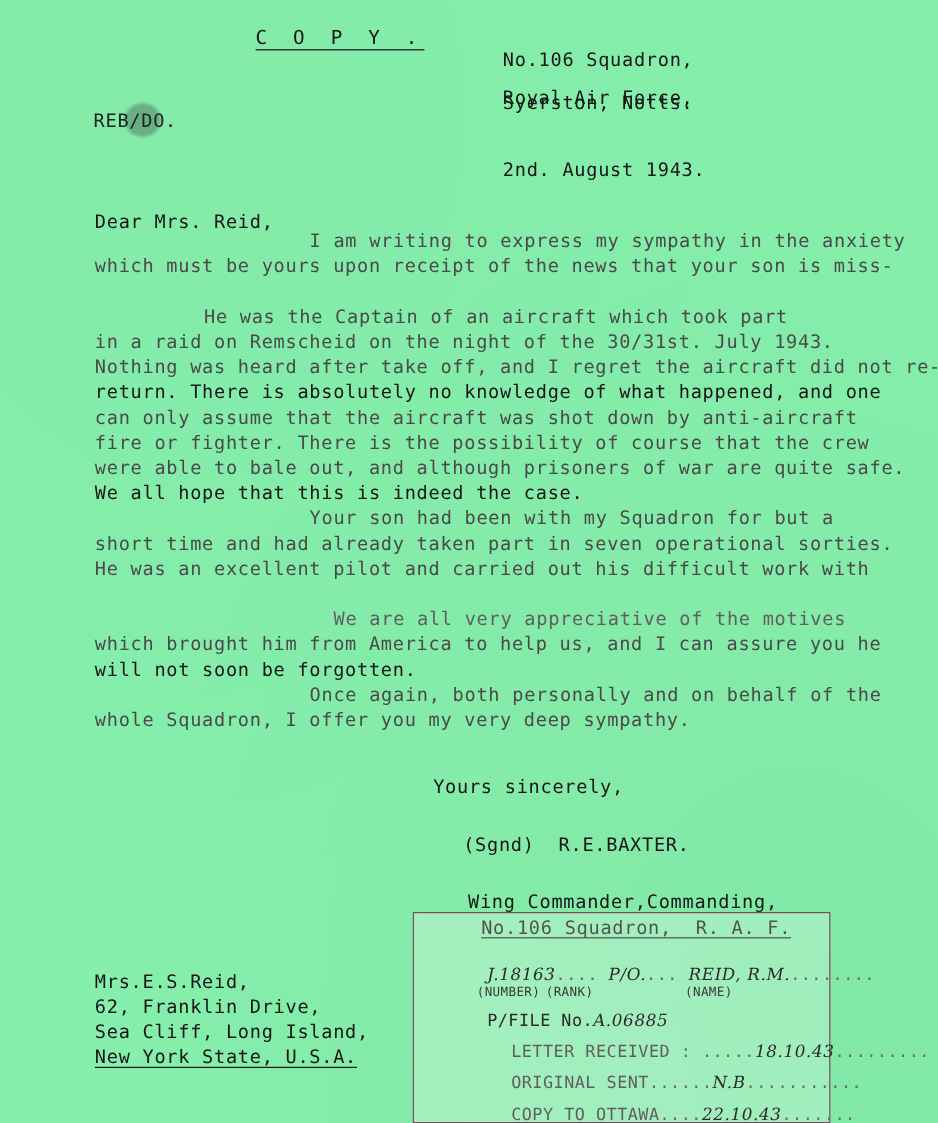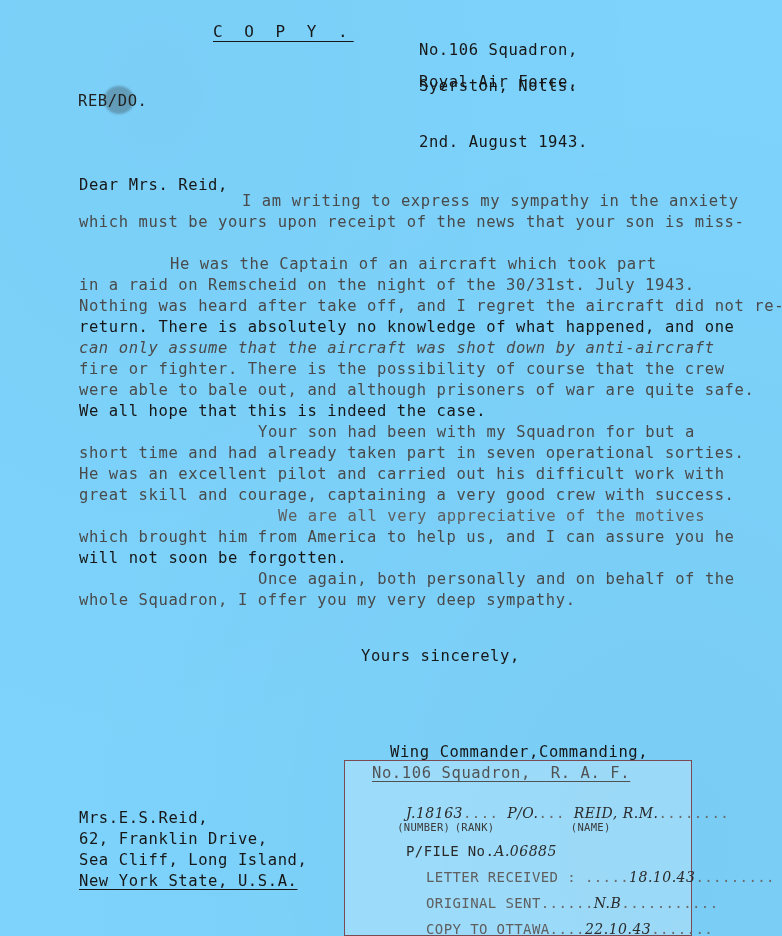--- a/index.html
+++ b/index.html
@@ -11,21 +11,21 @@
     width: 782px;
     height: 936px;
     overflow: hidden;
     font-family: "DejaVu Sans Mono", "Liberation Mono", monospace;
     color: #1a1a1a;
   }
   .page {
     position: relative;
     width: 782px;
     height: 936px;
-    background: #7dd3fc;
+    background: #86efac;
   }
   
   .page::before {
     content: "";
     position: absolute;
     inset: 0;
     background:
       radial-gradient(ellipse at 20% 10%, rgba(0,0,0,0.02), rgba(0,0,0,0) 60%),
       radial-gradient(ellipse at 85% 90%, rgba(0,0,0,0.03), rgba(0,0,0,0) 65%);
     pointer-events: none;
@@ -121,43 +121,43 @@
   <div class="stamp-ref">REB/DO.</div>
 
   <div class="ln" style="left:419px; top:40px;">No.106 Squadron,</div>
   <div class="ln" style="left:419px; top:72px;">Royal Air Force,</div>
   <div class="ln" style="left:419px; top:76px;">Syerston, Notts.</div>
 
   <div class="ln" style="left:419px; top:132px;">2nd. August 1943.</div>
 
   <div class="ln" style="left:79px; top:175px;">Dear Mrs. Reid,</div>
 
-  <div class="ln faded" style="left:242px; top:191px;">I am writing to express my sympathy in the anxiety</div>
+  <div class="ln faded" style="left:258px; top:191px;">I am writing to express my sympathy in the anxiety</div>
   <div class="ln faded" style="left:79px;  top:212px;text-align:right;">which must be yours upon receipt of the news that your son is miss-</div>
   <div class="ln faded" style="left:170px; top:254px;">He was the Captain of an aircraft which took part</div>
   <div class="ln faded" style="left:79px;  top:275px;">in a raid on Remscheid on the night of the 30/31st. July 1943.</div>
   <div class="ln faded" style="left:79px;  top:296px;">Nothing was heard after take off, and I regret the aircraft did not re-</div>
   <div class="ln" style="left:79px;  top:317px;">return. There is absolutely no knowledge of what happened, and one</div>
-  <div class="ln faded" style="left:79px;  top:338px;font-style:italic;">can only assume that the aircraft was shot down by anti-aircraft</div>
+  <div class="ln faded" style="left:79px;  top:338px;">can only assume that the aircraft was shot down by anti-aircraft</div>
   <div class="ln faded" style="left:79px;  top:359px;">fire or fighter. There is the possibility of course that the crew</div>
   <div class="ln faded" style="left:79px;  top:380px;">were able to bale out, and although prisoners of war are quite safe.</div>
   <div class="ln" style="left:79px;  top:401px;">We all hope that this is indeed the case.</div>
   <div class="ln faded" style="left:258px; top:422px;">Your son had been with my Squadron for but a</div>
   <div class="ln faded" style="left:79px;  top:443px;">short time and had already taken part in seven operational sorties.</div>
   <div class="ln faded" style="left:79px;  top:464px;">He was an excellent pilot and carried out his difficult work with</div>
-  <div class="ln faded" style="left:79px;  top:485px;">great skill and courage, captaining a very good crew with success.</div>
   <div class="ln vfaded" style="left:258px; top:506px;">We are all very appreciative of the motives</div>
   <div class="ln faded" style="left:79px;  top:527px;">which brought him from America to help us, and I can assure you he</div>
   <div class="ln" style="left:79px;  top:548px;">will not soon be forgotten.</div>
   <div class="ln faded" style="left:258px; top:569px;">Once again, both personally and on behalf of the</div>
   <div class="ln faded" style="left:79px;  top:590px;">whole Squadron, I offer you my very deep sympathy.</div>
 
   <div class="ln" style="left:361px; top:646px;">Yours sincerely,</div>
+  <div class="ln" style="left:386px; top:694px;">(Sgnd)  R.E.BAXTER.</div>
   <div class="ln" style="left:390px; top:742px;">Wing Commander,Commanding,</div>
-  <div class="ln underline" style="left:372px; top:763px;text-decoration:underline;">No.106 Squadron,  R. A. F.</div>
+  <div class="ln underline" style="left:401px; top:763px;text-decoration:underline;">No.106 Squadron,  R. A. F.</div>
 
   <div class="ln" style="left:79px; top:808px;">Mrs.E.S.Reid,</div>
   <div class="ln" style="left:79px; top:829px;">62, Franklin Drive,</div>
   <div class="ln" style="left:79px; top:850px;">Sea Cliff, Long Island,</div>
   <div class="ln underline" style="left:79px; top:871px;">New York State, U.S.A.</div>
 
   <div class="form-box">
 
     <div class="form-row" style="top:28px;text-align:center;">
       <span class="hand">J.18163</span><span class="dots">....</span> <span class="hand">P/O.</span><span class="dots">...</span> <span class="hand">REID, R.M.</span><span class="dots">........</span>

